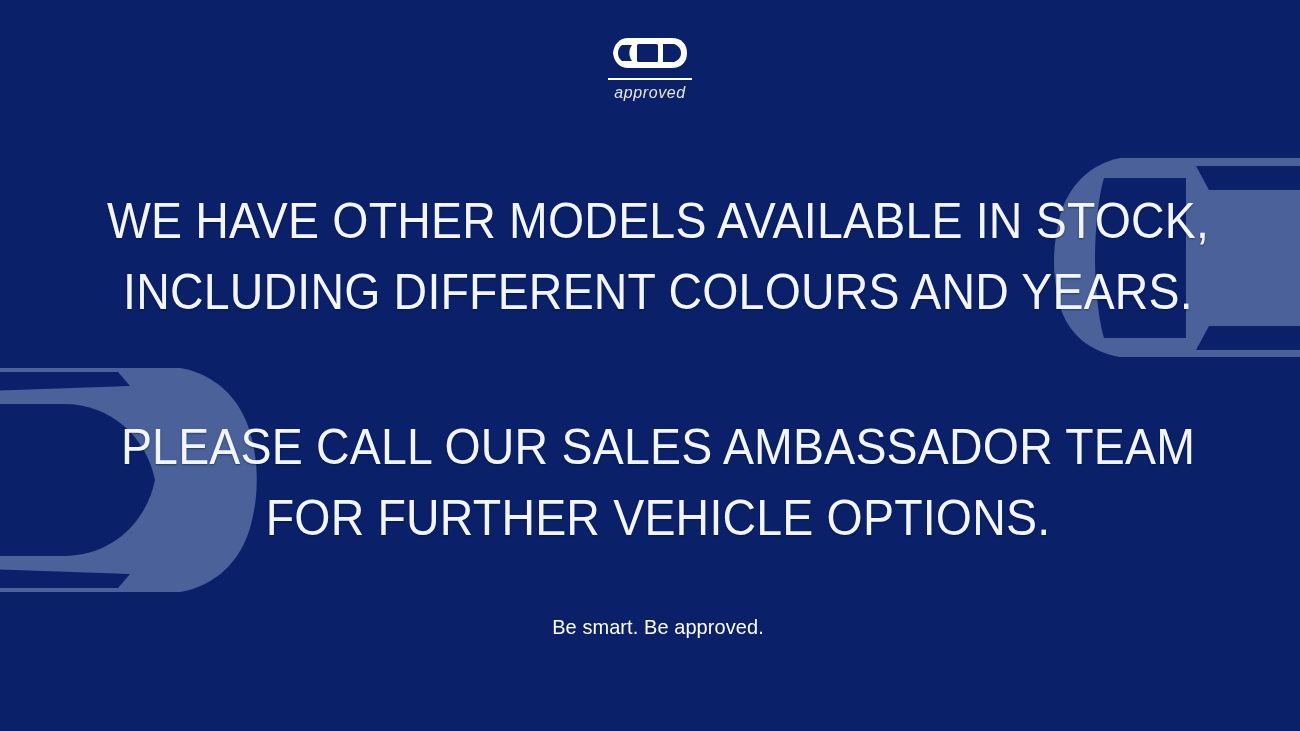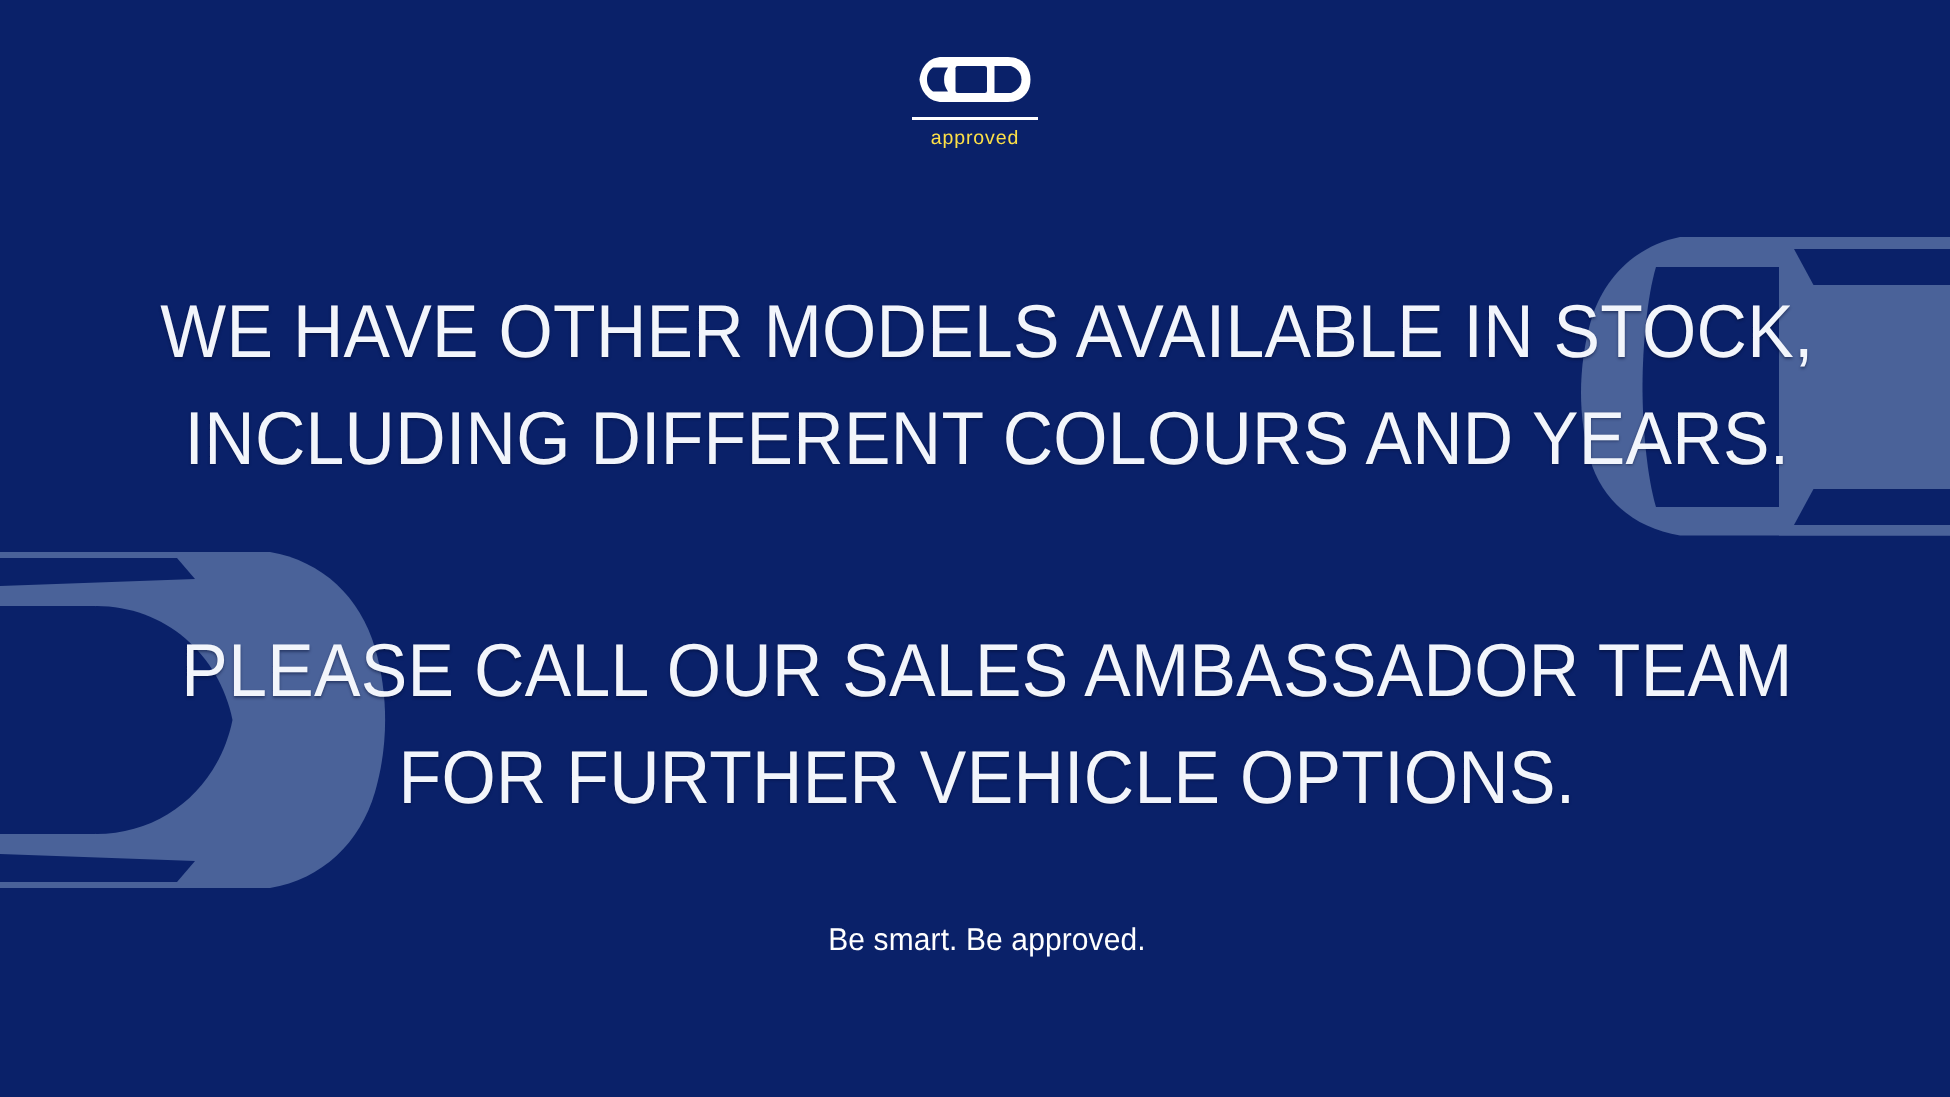--- a/index.html
+++ b/index.html
@@ -44,25 +44,26 @@
     height: 34px;
   }
   .brand-rule {
     width: 84px;
     height: 2px;
     background: #ffffff;
     margin: 8px auto 5px auto;
   }
   .brand-word {
     display: block;
-    color: #fde047;
-    font-size: 13px;
+    color: #e5e5e5;
+    font-size: 16px;
     letter-spacing: 0.6px;
     line-height: 1;
     font-weight: 400;
+    font-style: italic;
   }
 
   
   .copy {
     position: absolute;
     left: 16px;
     right: 0;
     top: 186px;
     z-index: 2;
     text-align: center;

